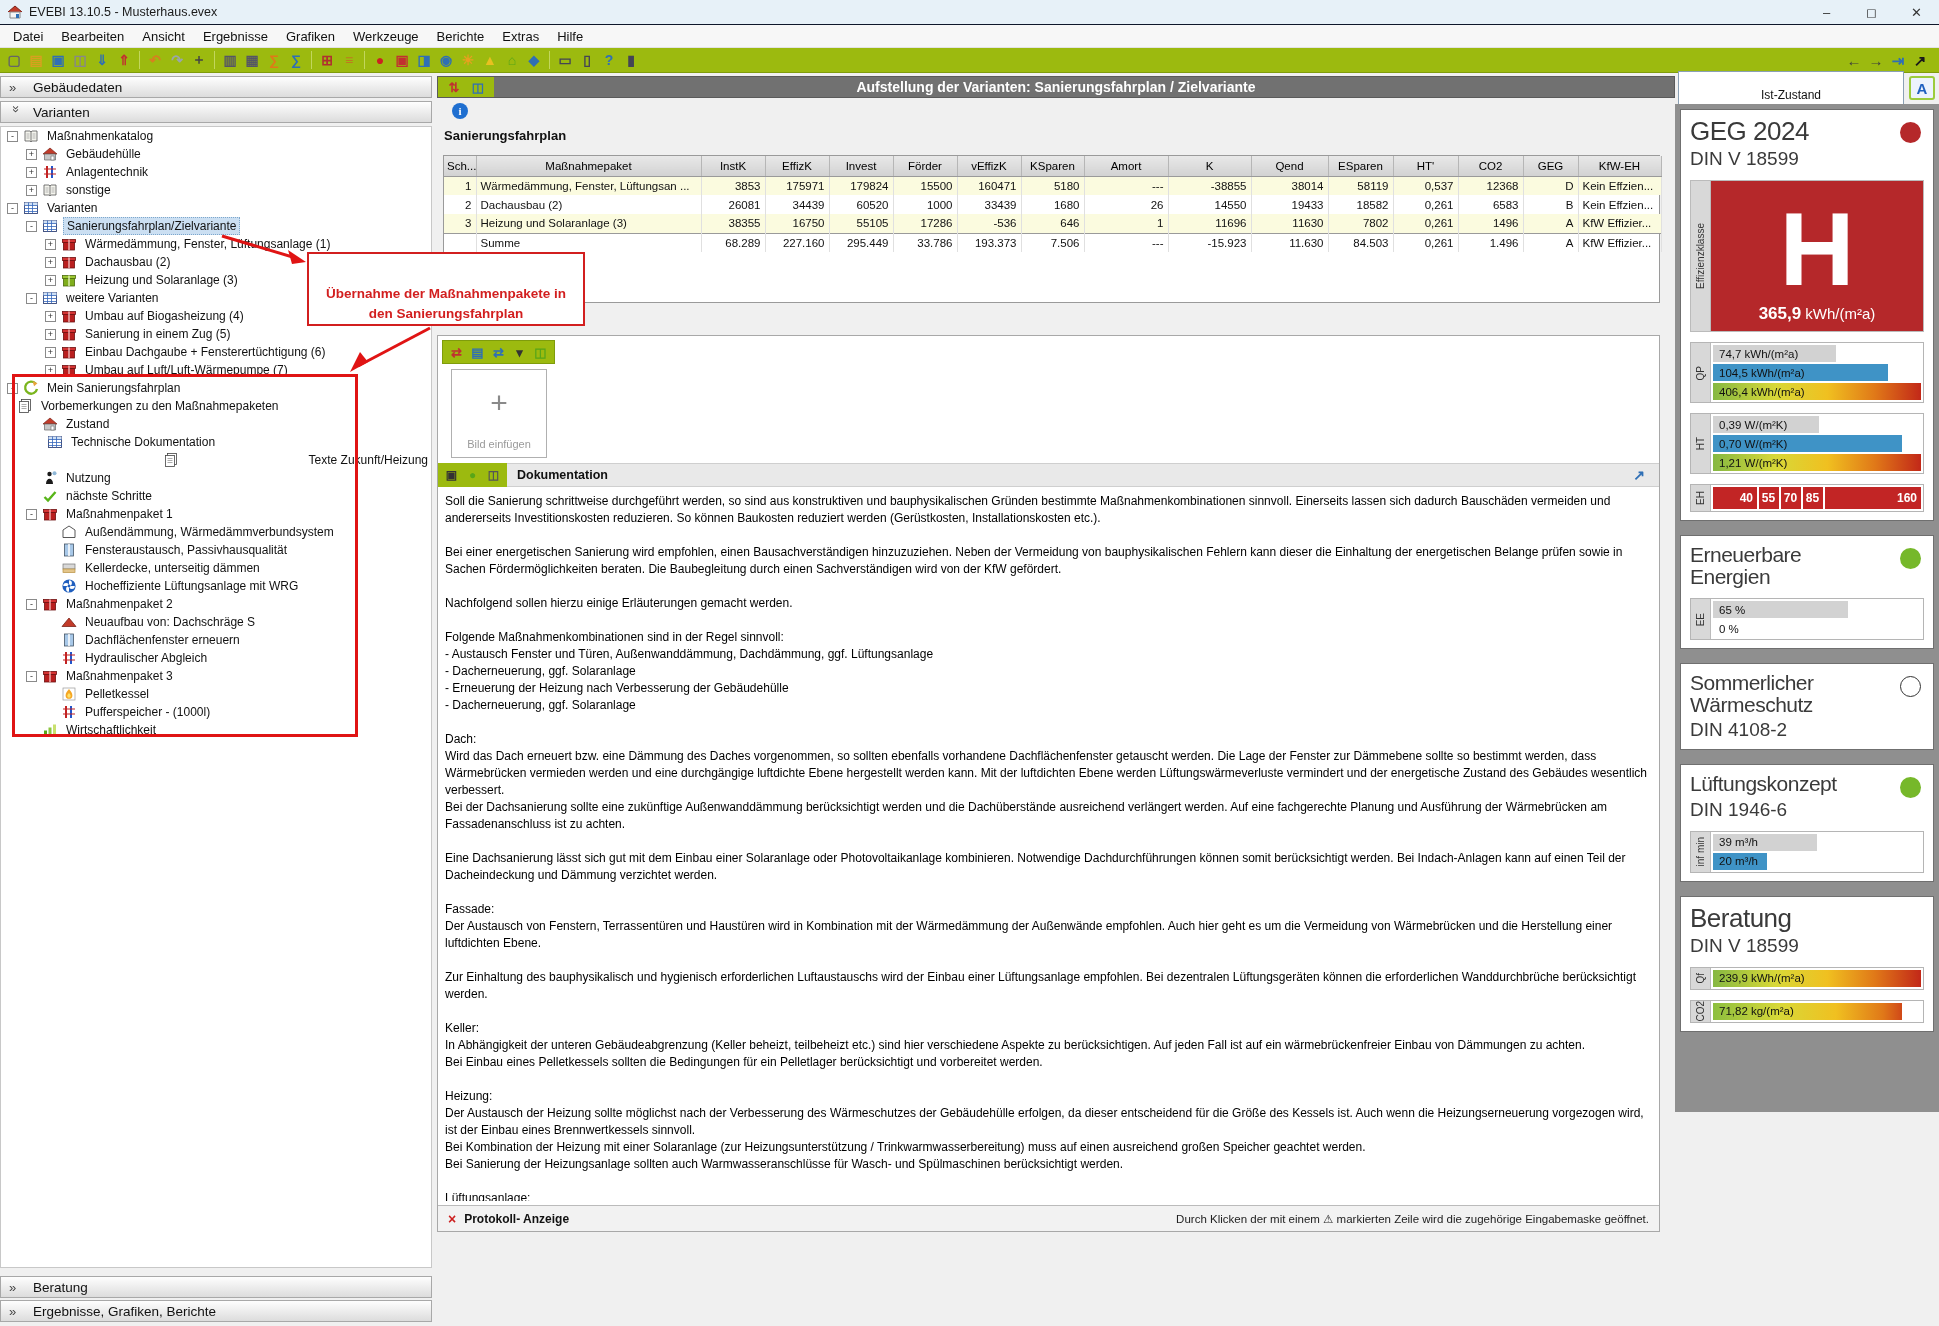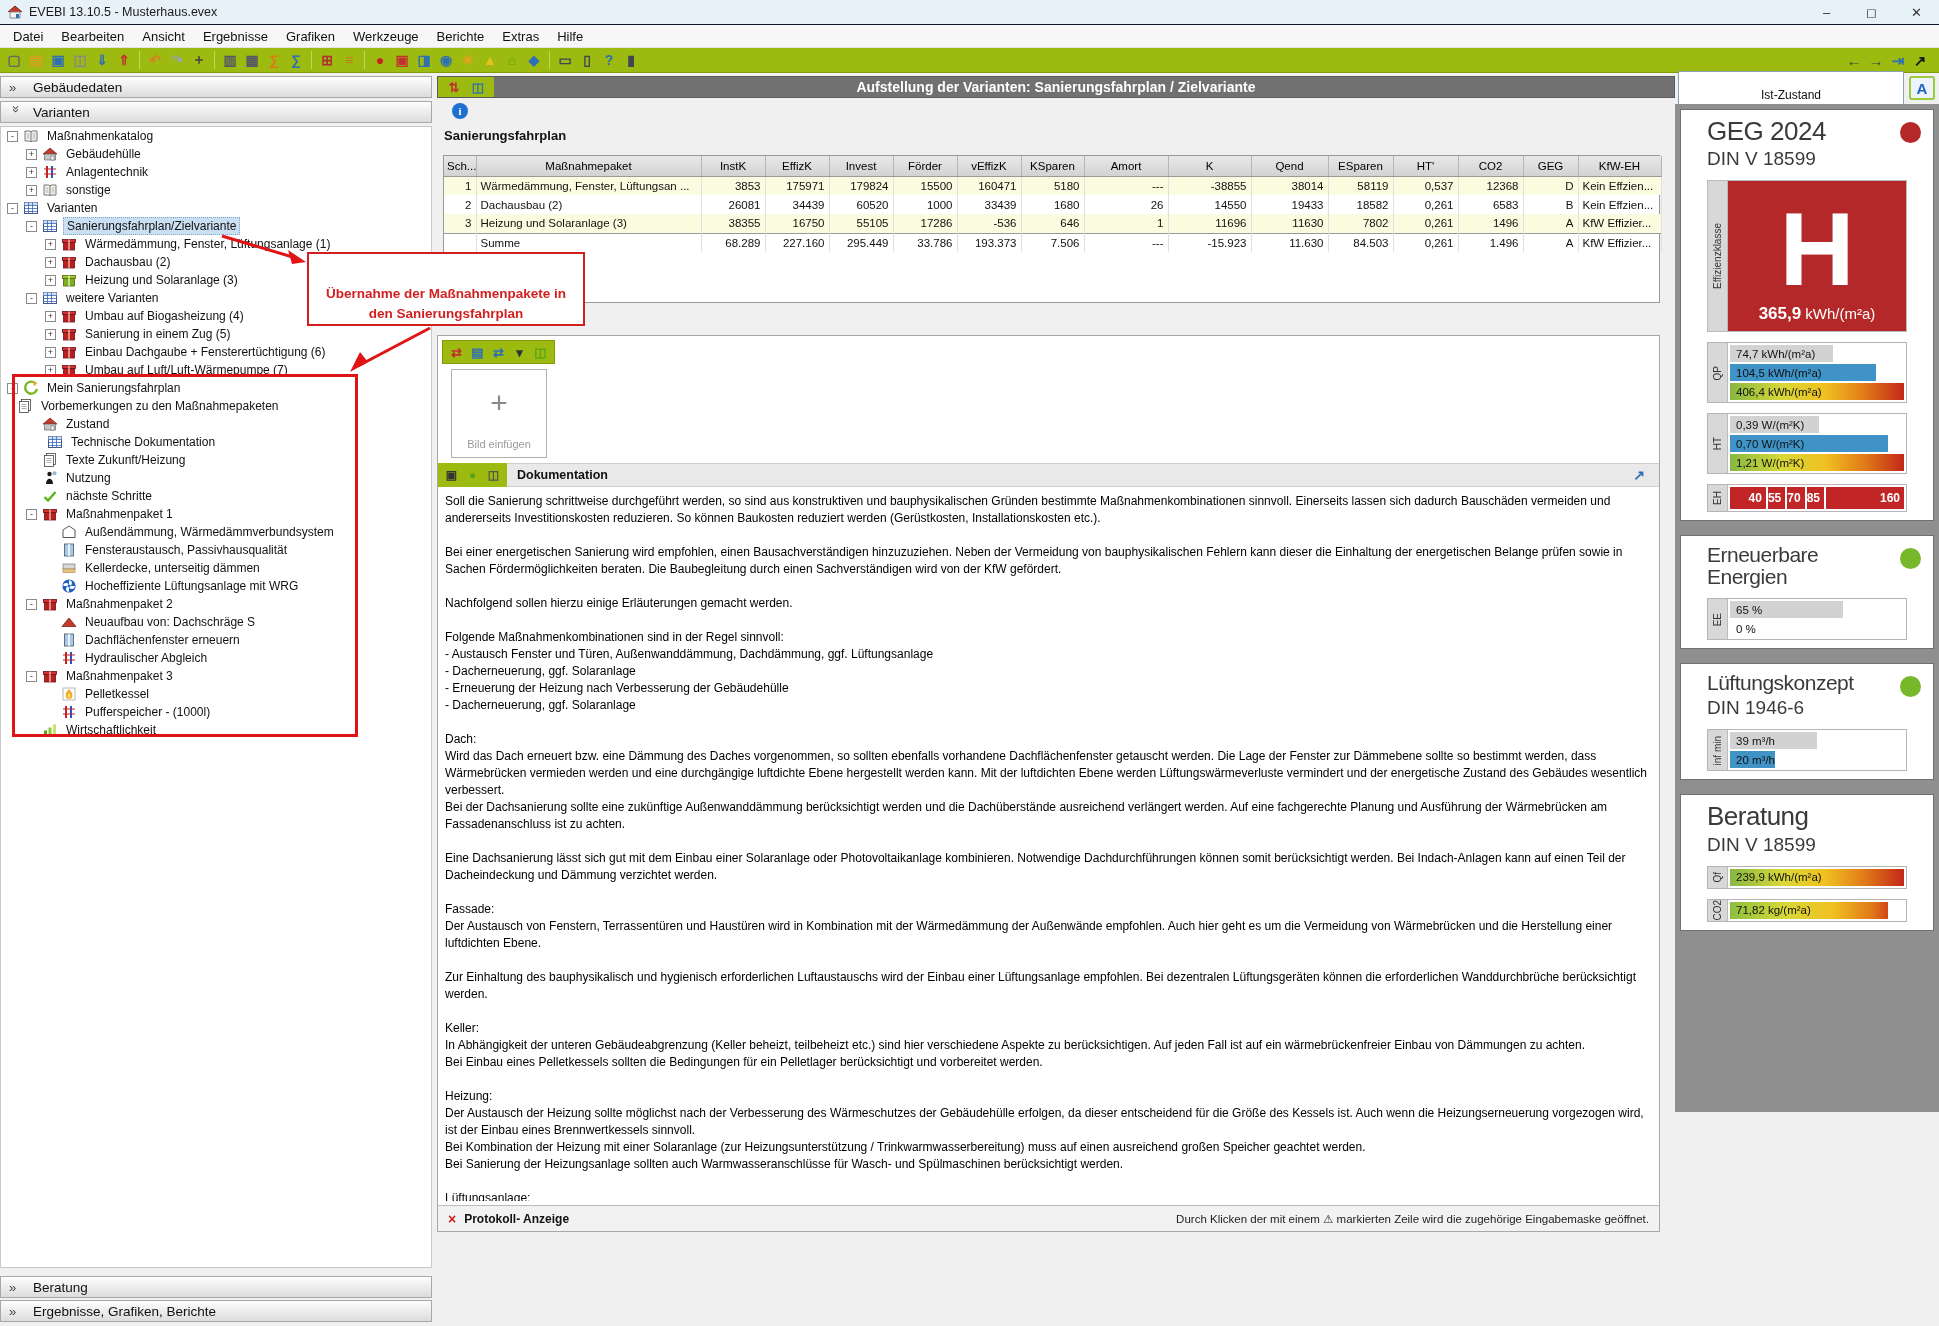--- a/index.html
+++ b/index.html
@@ -78,21 +78,21 @@
   .protokoll .pl { font-size:12px; font-weight:bold; color:#111; }
   .protokoll .ph { margin-left:auto; font-size:11.5px; color:#222; }
 
   
   .state-row { position:absolute; left:1678px; top:76px; width:261px; height:24px; display:flex; align-items:center; }
   .combo { width:226px; height:22px; background:#fff; border:1px solid #8aa0b4; display:flex; align-items:center; font-size:12px; color:#111; padding:16px 5px;flex-direction:column; }
   .combo .cv { flex:1; }
   .combo .cc { color:#555; font-size:11px; }
   .a-btn { width:26px; height:24px; margin-left:5px; background:#edf3fd; border:2px solid #9ccc3c; border-radius:3px; display:flex; align-items:center; justify-content:center; color:#2060c0; font-weight:bold; font-size:15px; }
   .rightpanel { position:absolute; left:1675px; top:104px; width:264px; height:1008px; background:#8f8f8f; padding:5px 5px 0 5px; }
-  .card { background:#fff; border:1px solid #6f6f6f; padding:8px 26px; margin-bottom:14px; position:relative; }
+  .card { background:#fff; border:1px solid #6f6f6f; padding:8px 9px; margin-bottom:14px; position:relative; }
   .card .ctitle { font-size:26px; color:#3a3a3a; line-height:1.05; white-space:pre-line; letter-spacing:-0.5px; }
   .card .ctitle.small { font-size:21px; }
   .card .csub { font-size:19px; color:#3a3a3a; margin-top:3px; }
   .statusdot { position:absolute; right:12px; top:12px; width:21px; height:21px; border-radius:50%; }
   .statusdot.red { background:#b5282a; }
   .statusdot.green { background:#76b82a; }
   .statusdot.empty { background:#fff; border:1.5px solid #333; }
   .classbox { display:flex; margin-top:10px; height:152px; border:1px solid #bbb; }
   .vstrip { width:20px; background:#d8d8d8; display:flex; align-items:center; justify-content:center; border-right:1px solid #bbb; }
   .vstrip span { writing-mode:vertical-rl; transform:rotate(180deg); font-size:10px; color:#333; white-space:nowrap; }
@@ -390,21 +390,21 @@
           <span class="exp-space"></span>
           <span class="ticon">
             <svg viewBox="0 0 16 16">
               <rect x="1.5" y="2.5" width="13" height="11" fill="#fff" stroke="#334477" stroke-width="0.9"></rect>
               <rect x="1.5" y="2.5" width="13" height="3" fill="#cfe0f5"></rect>
               <path d="M1.5 5.5h13M1.5 8.5h13M1.5 11.5h13M5.5 2.5v11M9.5 2.5v11" stroke="#3366bb" stroke-width="0.8"></path>
             </svg>
           </span>
           <span class="tlabel">Technische Dokumentation</span>
         </div>
-        <div class="tree-row" style="padding-left: 25px;">
+        <div class="tree-row" style="padding-left: 25px; justify-content: space-between;">
           <span class="exp-space"></span>
           <span class="ticon">
             <svg viewBox="0 0 16 16">
               <rect x="4.5" y="1.5" width="9" height="11" fill="#fff" stroke="#444" stroke-width="0.8"></rect>
               <rect x="2.5" y="3.5" width="9" height="11" fill="#fff" stroke="#444" stroke-width="0.8"></rect>
               <path d="M4.5 6.5h5M4.5 8.5h5M4.5 10.5h5" stroke="#888" stroke-width="0.7"></path>
             </svg>
           </span>
           <span class="tlabel">Texte Zukunft/Heizung</span>
         </div>
@@ -852,20 +852,26 @@
             <div class="hbar bar-gray" style="width: 65%;">
               <span>65 %</span>
             </div>
             <div class="hbar bar-white" style="width: 100%;">
               <span>0 %</span>
             </div>
           </div>
       </div>
     </div>
 
+    <div class="card">
+      <div class="ctitle small">Sommerlicher
+Wärmeschutz</div>
+      <div class="csub">DIN 4108-2</div>
+      <span class="statusdot empty"></span>
+    </div>
 
     <div class="card">
       <div class="ctitle small">Lüftungskonzept</div>
       <div class="csub">DIN 1946-6</div>
       <span class="statusdot green"></span>
       <div class="bargroup">
         <div class="vstrip">
             <span>inf min</span>
           </div>
         <div class="bars">

